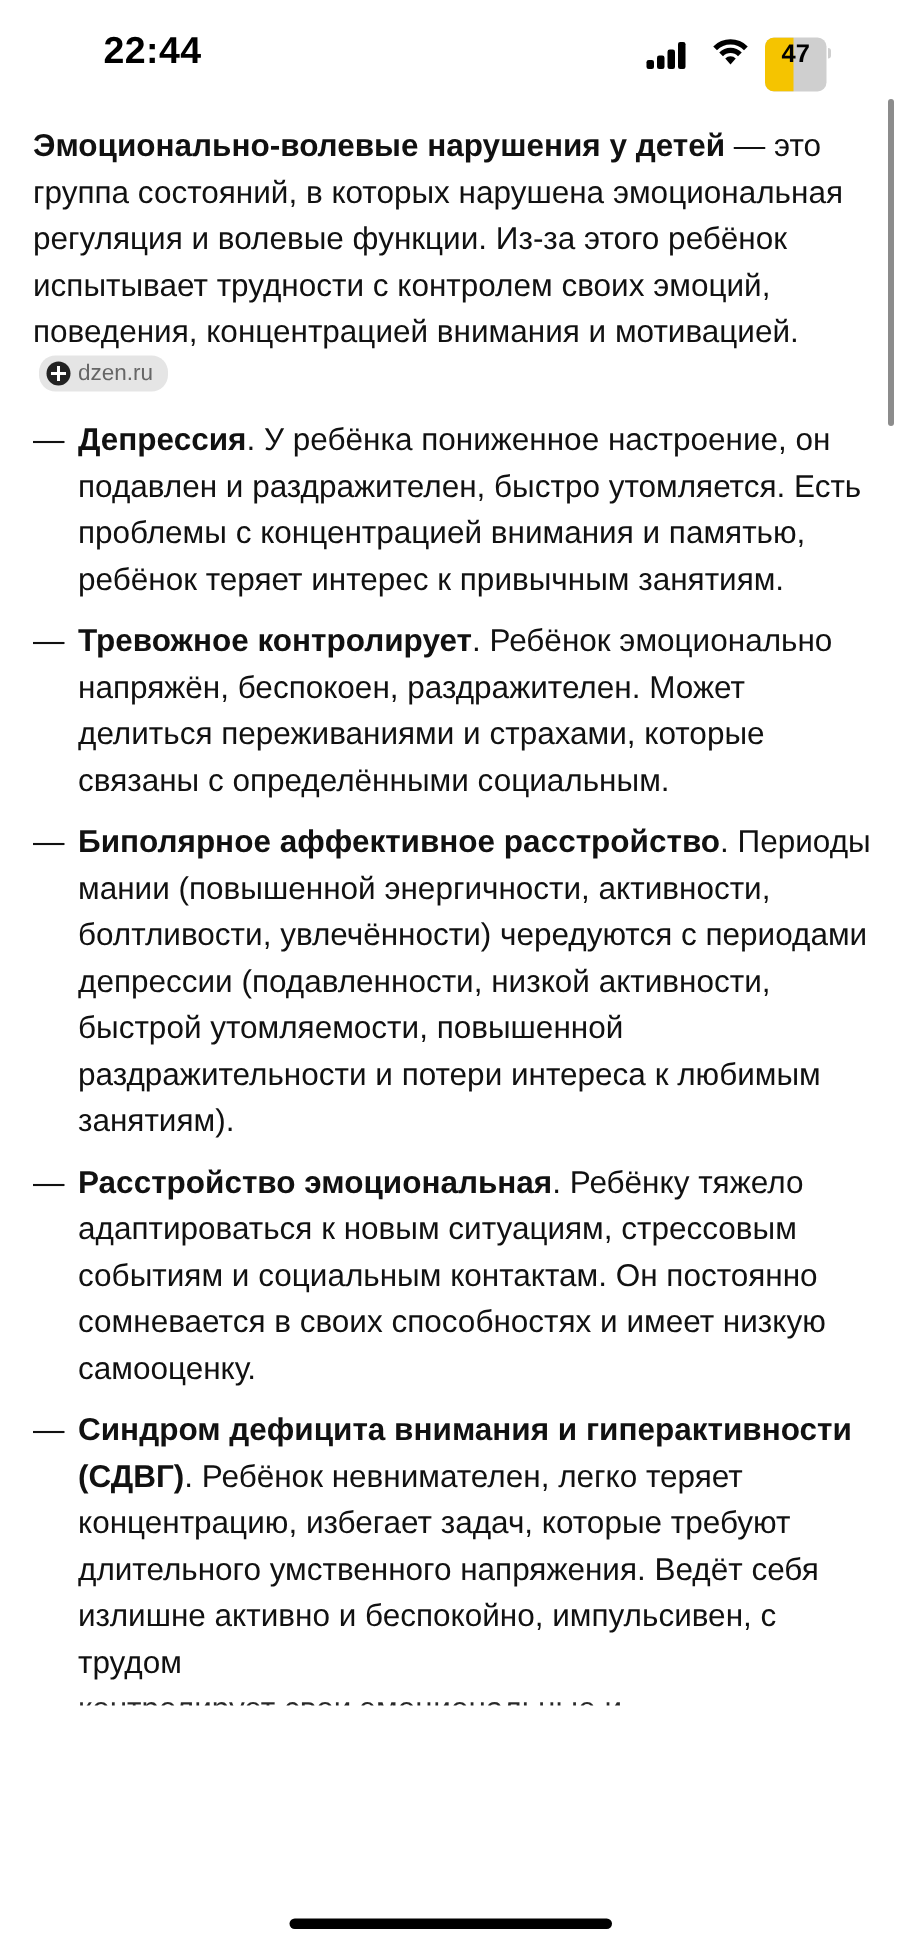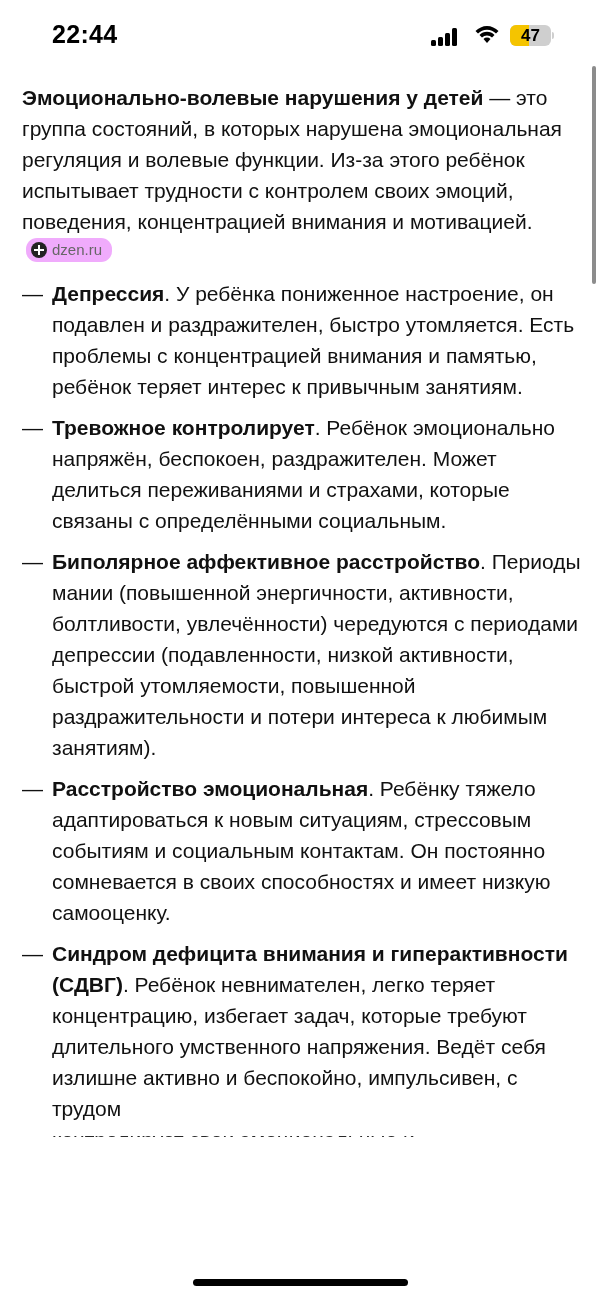--- a/index.html
+++ b/index.html
@@ -1,33 +1,33 @@
 <!DOCTYPE html>
 <html><head>
 <meta charset="utf-8">
 <style>
   html, body { margin:0; padding:0; background:#ffffff; }
   body { width:600px; height:1297px; position:relative; overflow:hidden;
          font-family:"Liberation Sans", sans-serif; color:#111111; }
   .statusbar { position:absolute; left:0; top:0; width:600px; height:70px; }
-  .time { position:absolute; left:52px; top:20px; font-size:25px; font-weight:bold; letter-spacing:0.3px; color:#000; }
+  .time { position:absolute; left:69px; top:20px; font-size:25px; font-weight:bold; letter-spacing:0.3px; color:#000; }
   .signal { position:absolute; left:431px; top:26px; width:33px; height:20px; }
   .signal span { position:absolute; bottom:0; width:5px; background:#000; border-radius:1.5px; }
   .wifi { position:absolute; left:474px; top:24px; width:26px; height:20px; }
-  .battery { position:absolute; left:510px; top:25px; width:41px; height:21px; border-radius:6px; background:#cfcfcf; overflow:hidden; }
+  .battery { position:absolute; left:510px; top:25px; width:41px; height:36px; border-radius:6px; background:#cfcfcf; overflow:hidden; }
   .battery .fill { position:absolute; left:0; top:0; bottom:0; width:47%; background:#f5c400; }
   .battery .pct { position:absolute; left:0; right:0; top:0; bottom:0; text-align:center; font-size:17px; font-weight:bold; line-height:21px; color:#000; }
   .battery-tip { position:absolute; left:552px; top:32px; width:2px; height:7px; background:#cfcfcf; border-radius:0 2px 2px 0; }
   .scrollbar { position:absolute; left:592px; top:66px; width:4px; height:218px; background:#8c8c8c; border-radius:2px; }
 
   .content { position:absolute; left:22px; top:82px; width:560px; font-size:21px; line-height:31px; }
   .content p { margin:0; }
   .intro { margin-bottom:10px !important; }
   .b { font-weight:bold;text-align:right; }
-  .source-chip { display:inline-flex; align-items:center; gap:5px; background:#f0abfc; border-radius:11px; padding:0 10px 0 5px; height:24px; vertical-align:2px; font-size:15px; color:#666; line-height:24px; margin-left:4px; }
+  .source-chip { display:inline-flex; align-items:center; gap:5px; background:#e5e5e5; border-radius:11px; padding:0 10px 0 5px; height:24px; vertical-align:2px; font-size:15px; color:#666; line-height:24px; margin-left:4px; }
   .source-chip .dot { width:16px; height:16px; border-radius:50%; background:#222; position:relative; }
   .source-chip .dot::before, .source-chip .dot::after { content:""; position:absolute; background:#fff; }
   .source-chip .dot::before { left:7px; top:3px; width:2px; height:10px; }
   .source-chip .dot::after { left:3px; top:7px; width:10px; height:2px; }
   .subhead { margin-bottom:10px !important; }
   ul.list { list-style:none; margin:0; padding:0; }
   ul.list li { position:relative; padding-left:30px; margin-bottom:10px; }
   ul.list li .dash { position:absolute; left:0; top:0; }
   .clipped { height:13px; overflow:hidden; opacity:0.9; }
   .home-indicator { position:absolute; left:193px; top:1279px; width:215px; height:7px; border-radius:4px; background:#000; }

